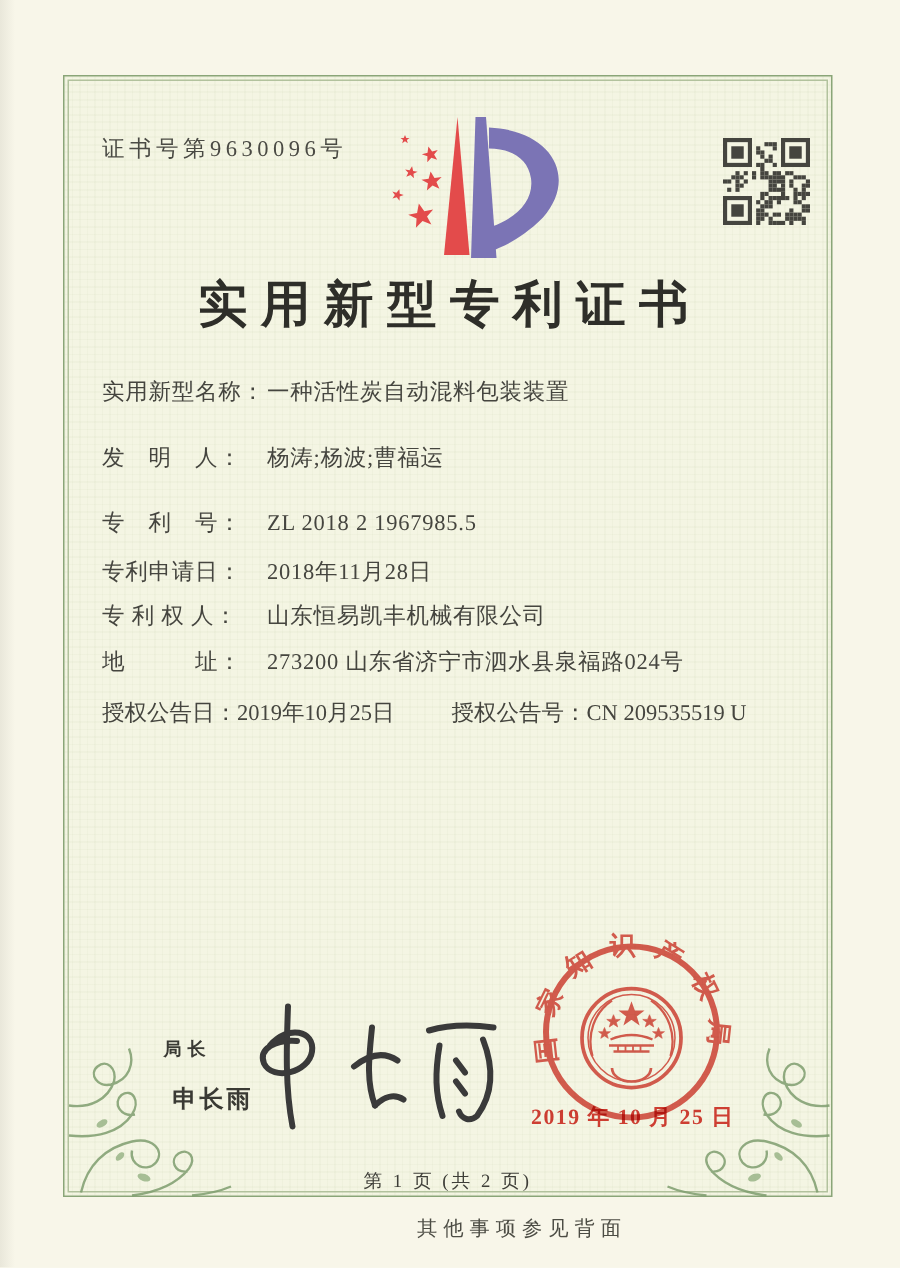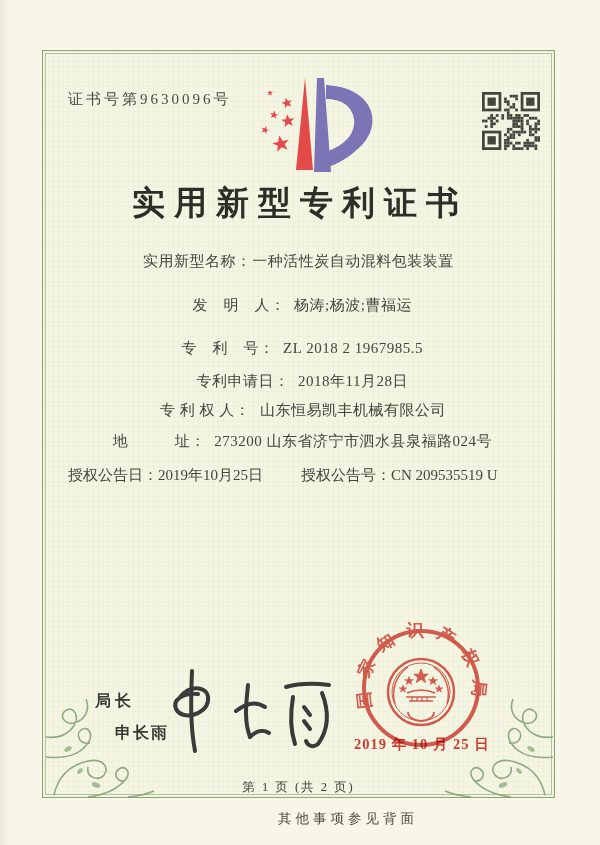--- a/index.html
+++ b/index.html
@@ -40,32 +40,31 @@
   .logo{position:absolute;left:243px;top:72px;width:134px;height:114px;}
   .title{
     position:absolute;left:0;top:181px;width:100%;
     text-align:center;font-size:33px;font-weight:bold;
     letter-spacing:9px;color:#2e2e29;
   }
   .field{
     position:absolute;left:68px;width:460px;
     font-size:15px;color:#45453f;letter-spacing:.5px;
     white-space:nowrap;
-    text-align:center;
   }
   .field .lab{display:inline-block;min-width:110px;}
   .grant{position:absolute;left:68px;top:466px;width:460px;font-size:15px;color:#45453f;}
   .grant .g2{position:absolute;left:233px;top:0;}
   .paras{
     position:absolute;left:66px;top:497px;width:432px;
     font-size:13.5px;line-height:23px;color:#4a4a41;
     text-align:justify;
   }
   .paras p{margin:0;text-indent:2em;}
-  .sig-role{position:absolute;left:95px;top:691px;font-size:16px;font-weight:bold;letter-spacing:4px;color:#3a3a34;}
+  .sig-role{position:absolute;left:109px;top:691px;font-size:12px;font-weight:bold;letter-spacing:4px;color:#3a3a34;}
   .sig-name{position:absolute;left:95px;top:723px;font-size:16px;font-weight:bold;letter-spacing:2px;color:#3a3a34;margin-left:20px;}
   .signature{position:absolute;left:152px;top:663px;width:185px;height:98px;}
   .seal{position:absolute;left:350px;top:620px;width:142px;height:142px;mix-blend-mode:multiply;}
   .seal-date{
     position:absolute;left:354px;top:735px;width:140px;
     font-size:14.5px;font-weight:bold;color:#d84038;
     letter-spacing:1px;white-space:nowrap;mix-blend-mode:multiply;
   }
   .page-num{
     position:absolute;left:42px;top:779px;width:513px;

